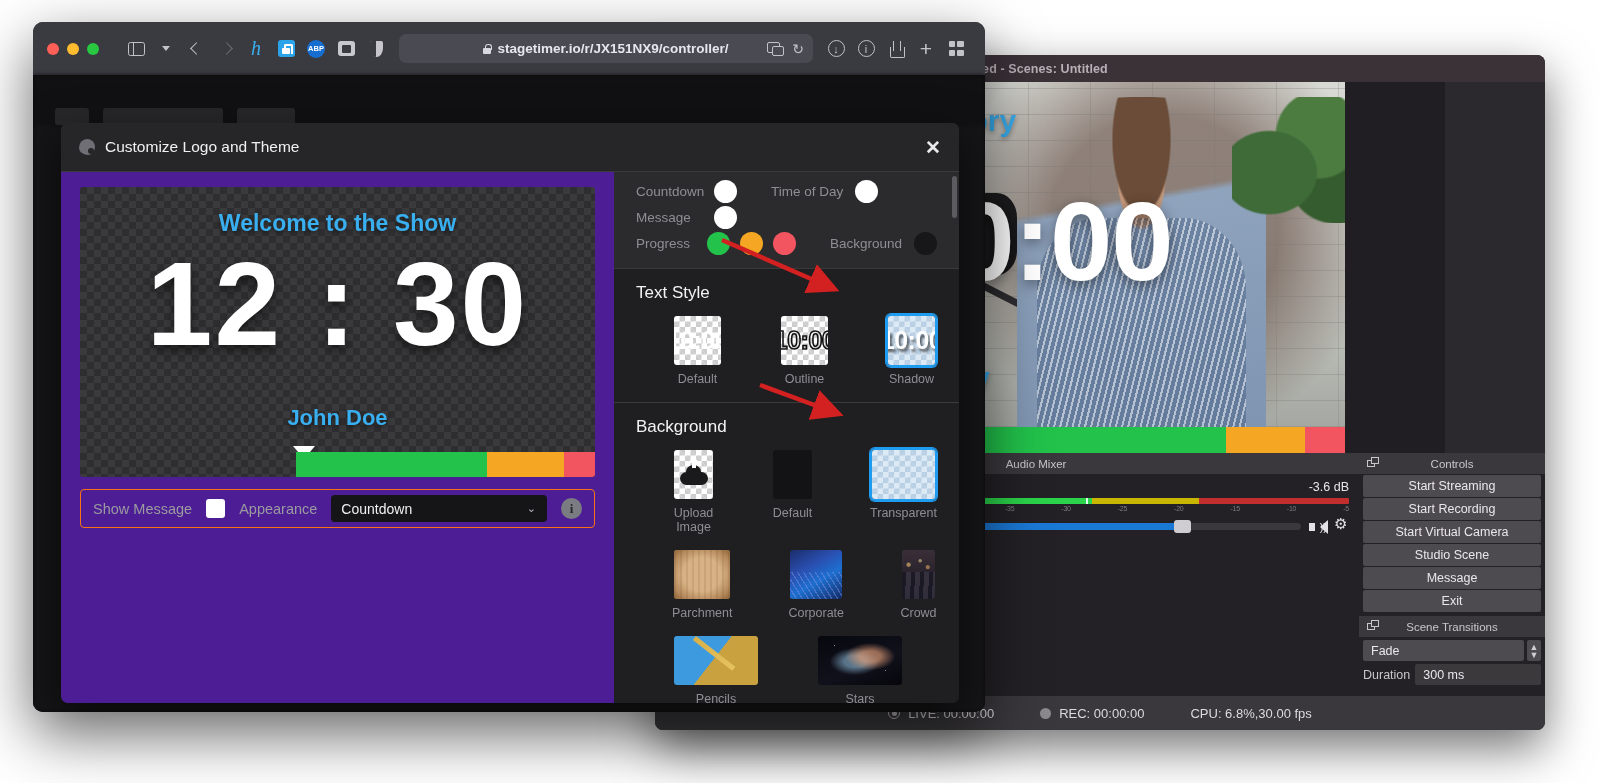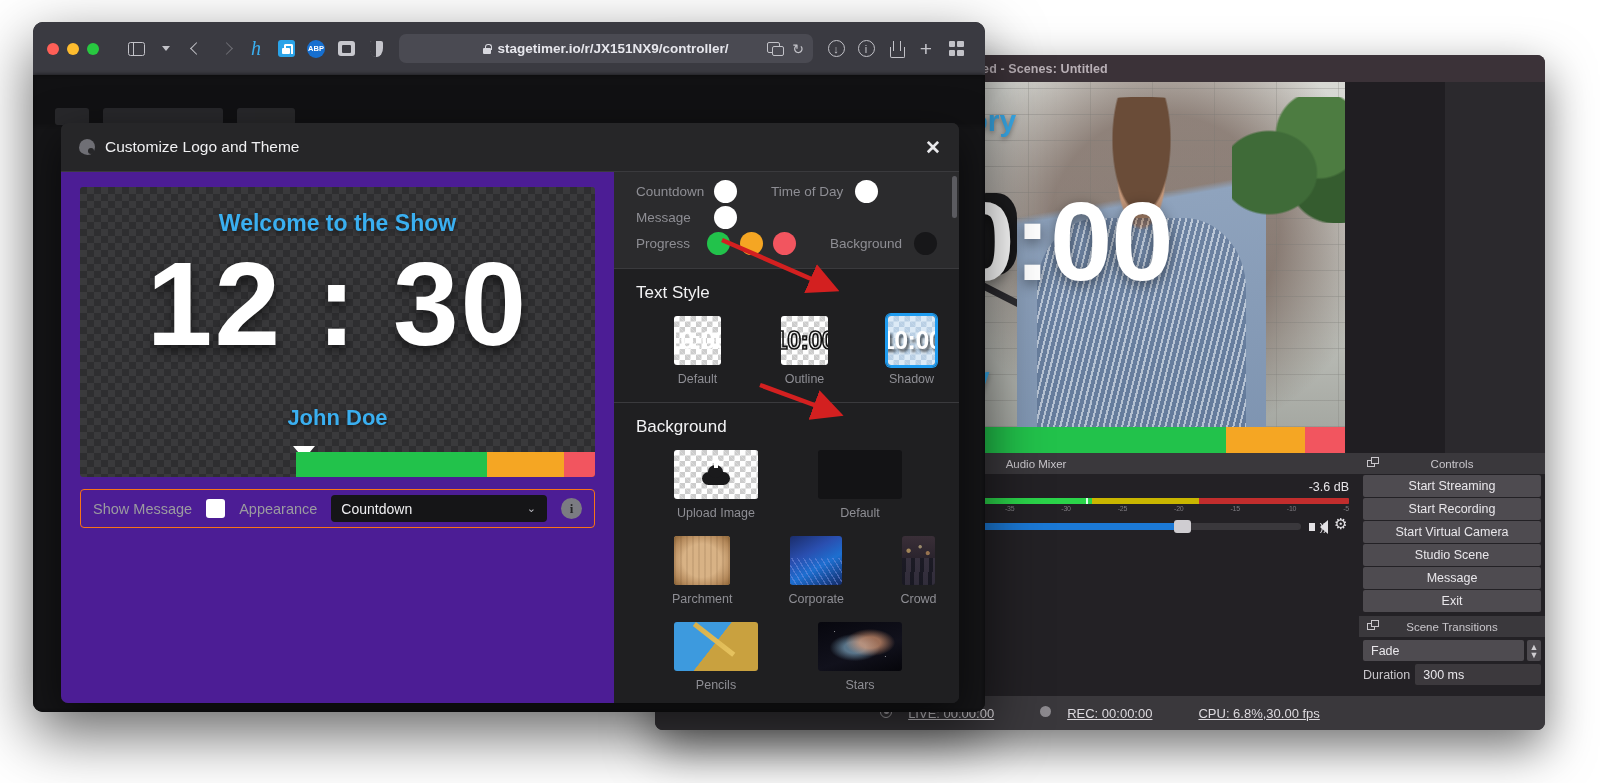--- a/index.html
+++ b/index.html
@@ -170,21 +170,21 @@
   .trans-row2 { display:flex; align-items:center; margin:3px 4px 0 4px; gap:5px;text-align:right; }
   .trans-lbl { color:#c9c6cb; font-size:12.5px; }
   .trans-dur { flex:1; height:21px; background:#3c393d; color:#e9e7eb; font-size:12.5px;
                display:flex; align-items:center; padding-left:8px; border-radius:2px; }
 
   .obs-status {
     position:absolute; left:0; right:0; bottom:0; height:34px; background:#3a383c;
     display:flex; align-items:center; justify-content:center; gap:46px;
     color:#dddadf; font-size:13px;
   }
-  .st-item { display:flex; gap:16px;text-decoration:underline; }
+  .st-item { display:flex; align-items:center; gap:8px; }
   .dot-live { width:12px; height:12px; border-radius:50%; border:1.5px solid #bdbabf; position:relative; }
   .dot-live:after{ content:""; position:absolute; left:2.5px; top:2.5px; width:5px; height:5px; border-radius:50%; background:#bdbabf; }
   .dot-rec  { width:11px; height:11px; border-radius:50%; background:#8c898e; }
 
   
   .safari {
     position:absolute; left:33px; top:22px; width:952px; height:690px;
     background:#1a1a1c; border-radius:10px; overflow:hidden;
     box-shadow: 0 22px 60px rgba(0,0,0,.6);
   }
@@ -769,20 +769,26 @@
                     <div class="cloud-stem"></div>
                   </div>
                   <div class="tile-label">Upload Image</div>
                 </div>
                 <div class="tile">
                   <div class="tile-box">
                     <div class="tile-dark"></div>
                   </div>
                   <div class="tile-label">Default</div>
                 </div>
+                <div class="tile">
+                  <div class="tile-box sel">
+                    <div class="tile-checker blue"></div>
+                  </div>
+                  <div class="tile-label">Transparent</div>
+                </div>
               </div>
 
               <div class="tile-grid" style="margin-top:14px">
                 <div class="tile">
                   <div class="tile-box">
                       <div class="bg-parchment"></div>
                     </div>
                   <div class="tile-label">Parchment</div>
                 </div>
                 <div class="tile">

